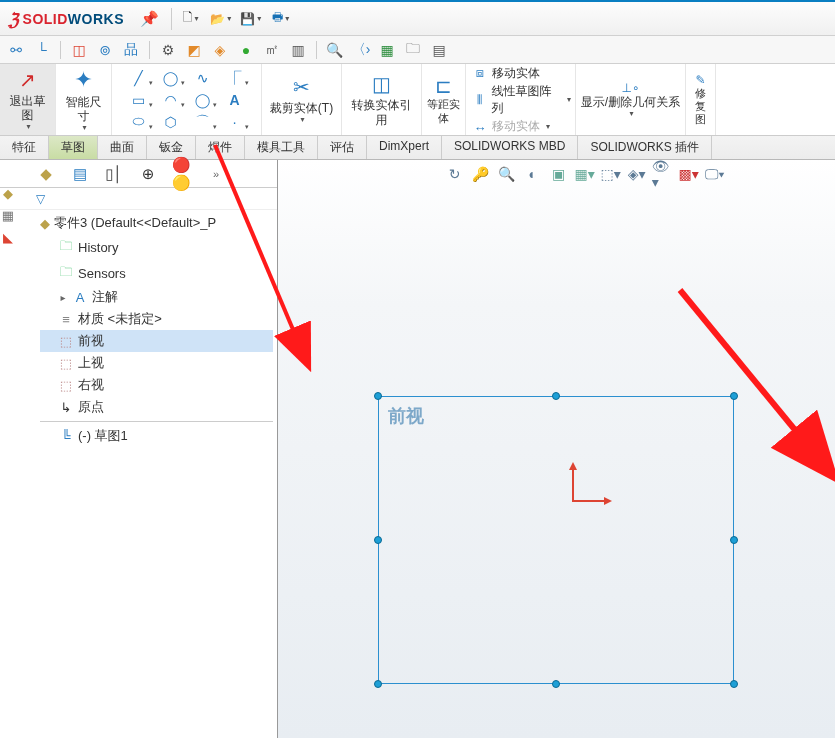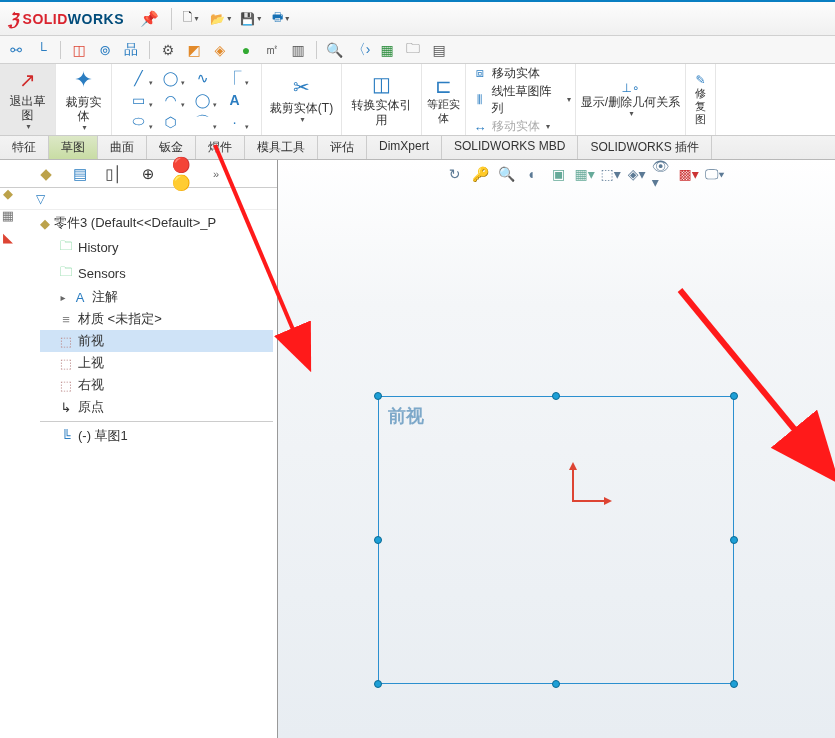--- a/index.html
+++ b/index.html
@@ -127,21 +127,21 @@
 </div>
 
 <div class="ribbon">
   <div class="ribbon-group rg-exit">
     <div class="big-icon">↗</div>
     <div class="rg-label">退出草图</div>
     <div class="drop">▾</div>
   </div>
   <div class="ribbon-group rg-smart">
     <div class="big-icon">✦</div>
-    <div class="rg-label">裁剪实体</div>
+    <div class="rg-label">智能尺寸</div>
     <div class="drop">▾</div>
   </div>
   <div class="ribbon-group rg-sketch">
     <span class="sk">╱<span class="dd">▾</span></span>
     <span class="sk">◯<span class="dd">▾</span></span>
     <span class="sk">∿</span>
     <span class="sk">⎾<span class="dd">▾</span></span>
     <span class="sk">▭<span class="dd">▾</span></span>
     <span class="sk">◠<span class="dd">▾</span></span>
     <span class="sk">◯<span class="dd">▾</span></span>

